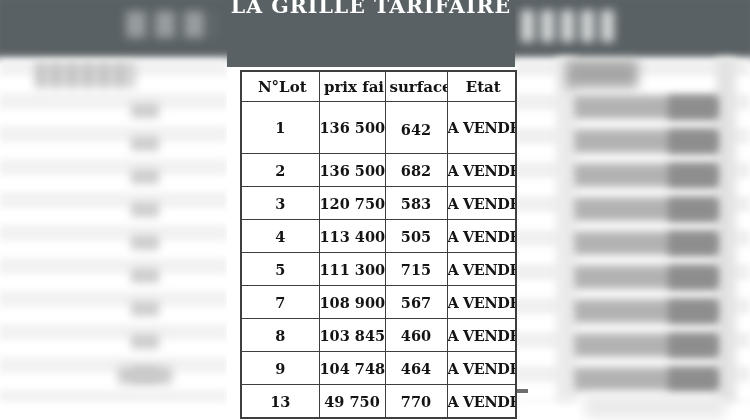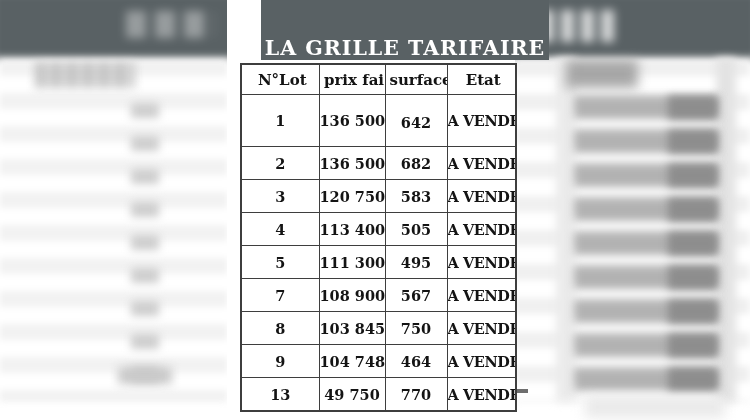--- a/index.html
+++ b/index.html
@@ -45,22 +45,22 @@
     background:repeating-linear-gradient(180deg, #8d8d8d 0 23px, transparent 23px 34px);
     filter:blur(4px); }
   .bottom-right-blob { position:absolute; left:585px; top:396px; width:140px; height:22px;
     background:#eaeaea; filter:blur(6px); }
   .dash { position:absolute; height:4px; background:#6e6e6e; filter:blur(.6px); }
   .dash-1 { left:496px; top:389px; width:15px; }
   .dash-2 { left:515px; top:389px; width:13px; }
 
   
   .panel { position:absolute; left:227px; top:0; width:288px; height:420px; background:#fff; }
-  .title-bar { width:100%; height:60px; background:var(--band);
-    display:flex; align-items:flex-end; justify-content:center;margin-left:34px; }
+  .title-bar { width:100%; height:67px; background:var(--band);
+    display:flex; align-items:flex-start; justify-content:center; }
   .title-bar span { color:#ffffff; font-weight:bold; font-size:20.5px;
     letter-spacing:1px; margin-top:-6px; white-space:nowrap; }
   table.grid { border-collapse:collapse; table-layout:fixed;
     margin:3px 0 0 13px; width:275px; border:2px solid var(--border); }
   table.grid th, table.grid td { border:1px solid var(--border); color:var(--text);
     font-weight:bold; overflow:hidden; white-space:nowrap; }
   table.grid th { height:29px; font-size:15px; text-align:center; padding:0 0 0 4px; }
   table.grid td { height:32px; font-size:14.5px; text-align:center; padding:0; vertical-align:middle; }
   col.c-lot{width:78px;} col.c-price{width:66px;} col.c-surface{width:62px;} col.c-status{width:69px;}
   th.col-lot { padding-left:6px; }
@@ -132,33 +132,33 @@
           </tr>
           <tr>
             <td class="col-lot">4</td>
             <td class="col-price">113 400</td>
             <td class="col-surface">505</td>
             <td class="col-status">A VENDRE</td>
           </tr>
           <tr>
             <td class="col-lot">5</td>
             <td class="col-price">111 300</td>
-            <td class="col-surface">495</td>
+            <td class="col-surface">715</td>
             <td class="col-status">A VENDRE</td>
           </tr>
           <tr>
             <td class="col-lot">7</td>
             <td class="col-price">108 900</td>
             <td class="col-surface">567</td>
             <td class="col-status">A VENDRE</td>
           </tr>
           <tr>
             <td class="col-lot">8</td>
             <td class="col-price">103 845</td>
-            <td class="col-surface">750</td>
+            <td class="col-surface">460</td>
             <td class="col-status">A VENDRE</td>
           </tr>
           <tr>
             <td class="col-lot">9</td>
             <td class="col-price">104 748</td>
             <td class="col-surface">464</td>
             <td class="col-status">A VENDRE</td>
           </tr>
           <tr>
             <td class="col-lot">13</td>

